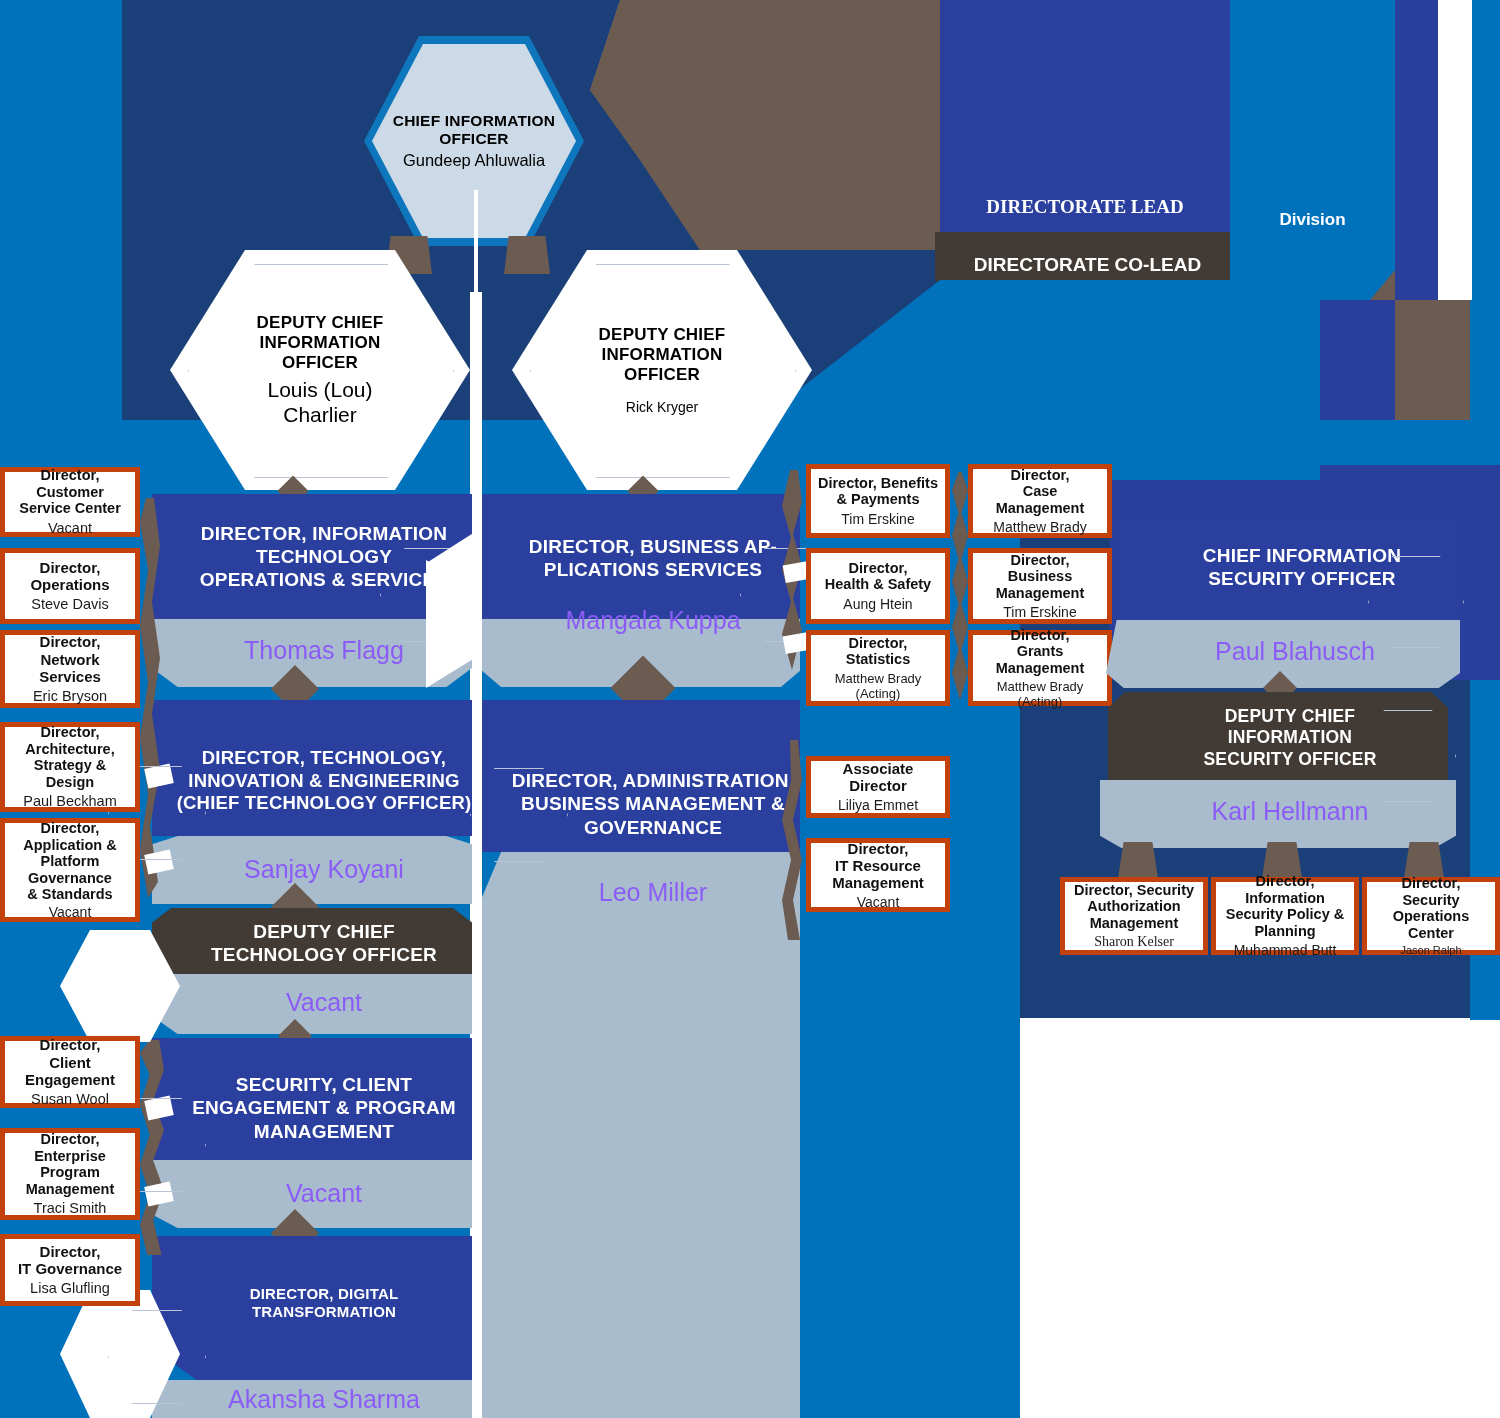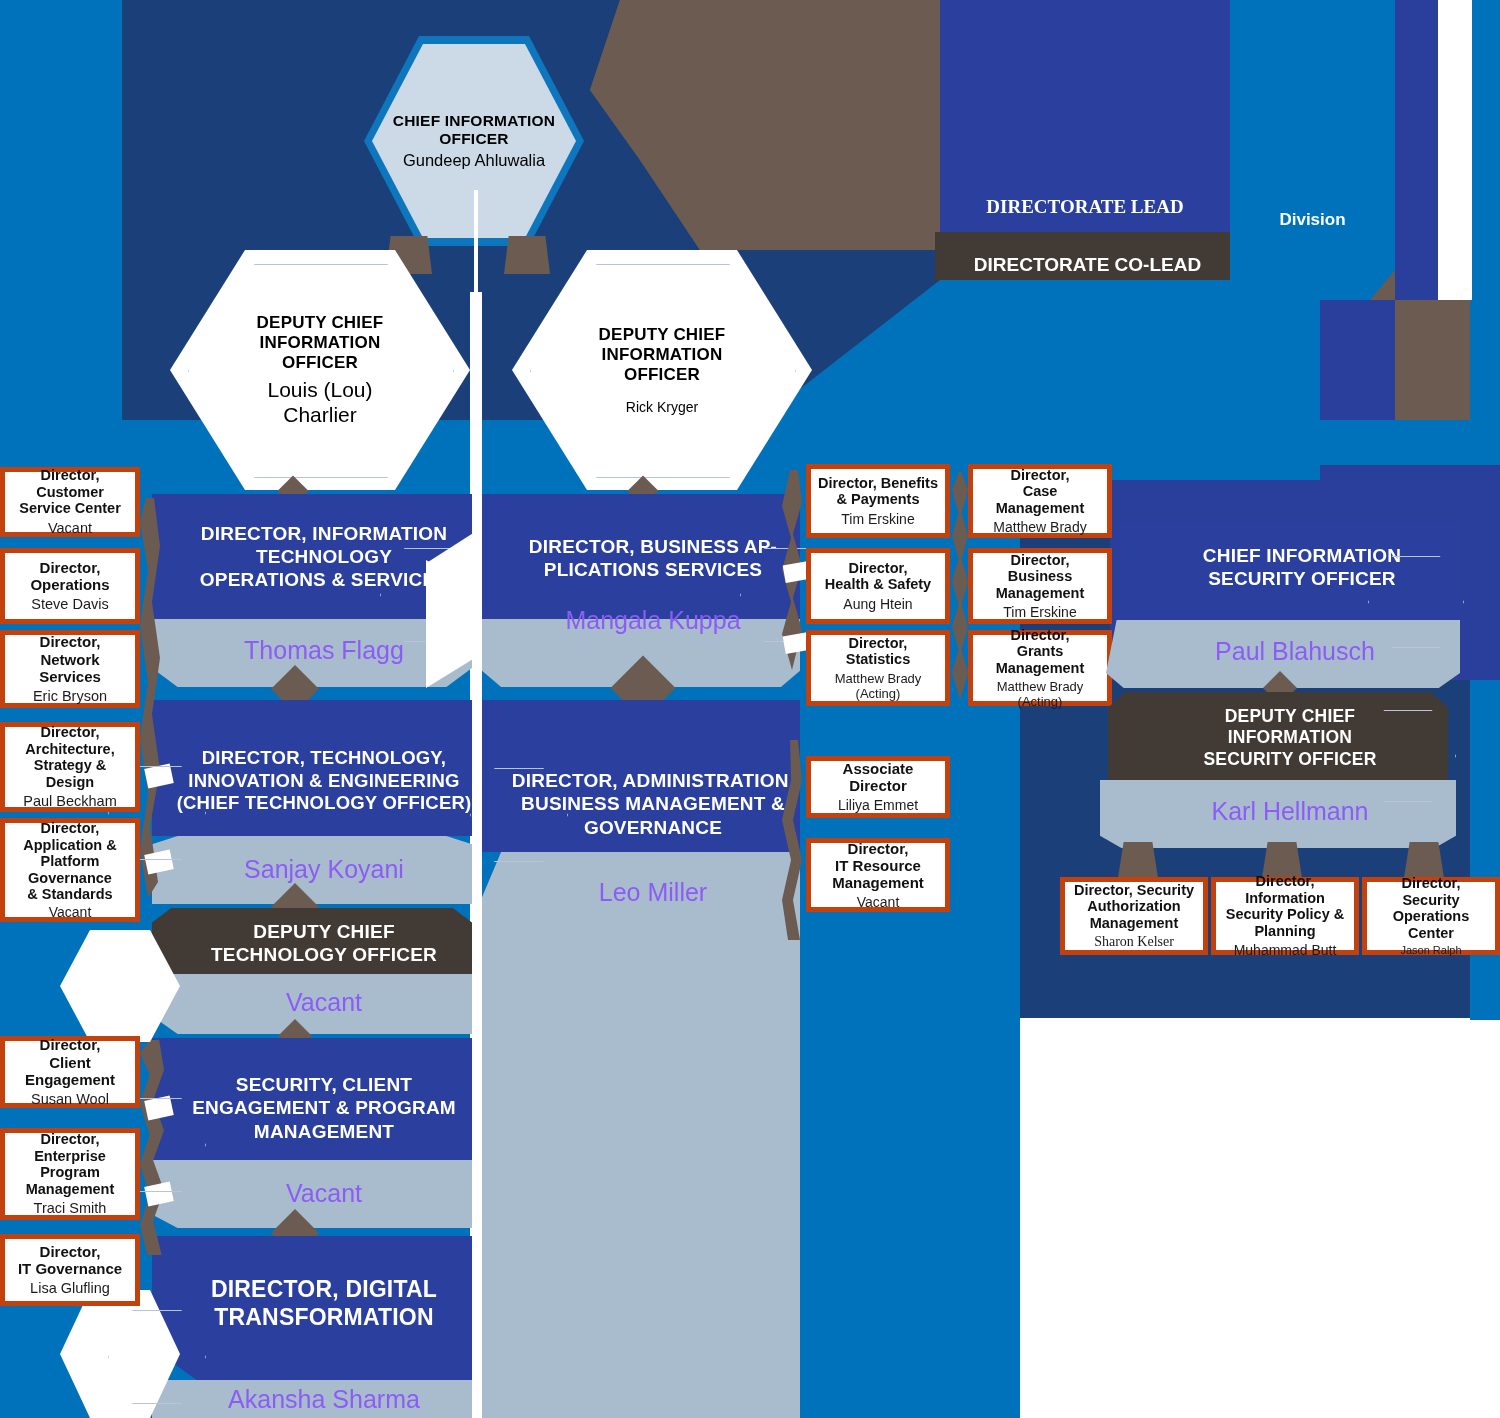--- a/index.html
+++ b/index.html
@@ -183,21 +183,21 @@
     <div>ENGAGEMENT &amp; PROGRAM</div>
     <div>MANAGEMENT</div>
   </div>
   <div class="bg" style="left:152px;top:1160px;width:320px;height:68px;background:#a9bccd;
               clip-path:polygon(0 0,100% 0,100% 100%,8% 100%,0 80%);"></div>
   <div class="band band-name" style="left:152px;top:1162px;width:320px;height:62px;font-size:25px;">Vacant</div>
   <div class="diamond" style="left:278px;top:1216px;width:34px;height:34px;"></div>
 
   <div class="bg" style="left:152px;top:1236px;width:320px;height:144px;background:#2b3f9e;
               clip-path:polygon(0 0,100% 0,100% 100%,14% 100%,0 78%);"></div>
-  <div class="band band-title" style="left:152px;top:1268px;width:320px;height:70px;flex-direction:column;font-size:23px;">
+  <div class="band band-title" style="left:152px;top:1268px;width:320px;height:70px;flex-direction:column;font-size:15px;">
     <div>DIRECTOR, DIGITAL</div>
     <div>TRANSFORMATION</div>
   </div>
   <div class="bg" style="left:152px;top:1380px;width:320px;height:38px;background:#a9bccd;
               clip-path:polygon(0 0,100% 0,100% 100%,0 100%);"></div>
   <div class="band band-name" style="left:152px;top:1380px;width:320px;height:38px;font-size:25px;">Akansha Sharma</div>
 
   <div class="bg" style="left:140px;top:498px;width:20px;height:400px;background:#6b5b51;
               clip-path:polygon(30% 0,70% 0,100% 12%,60% 26%,100% 40%,60% 54%,100% 68%,50% 82%,90% 96%,40% 100%,0 88%,40% 74%,0 60%,40% 46%,0 32%,40% 18%,0 6%);"></div>
   <div class="bg" style="left:140px;top:1040px;width:24px;height:215px;background:#6b5b51;

